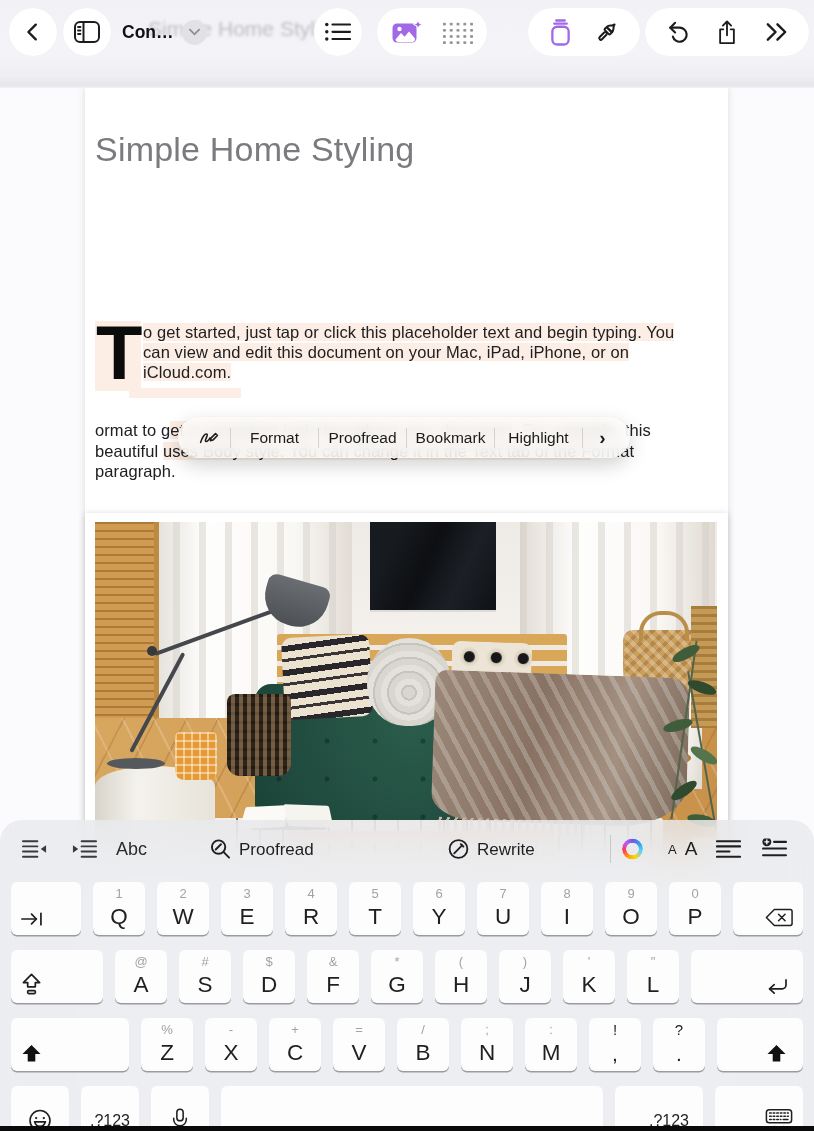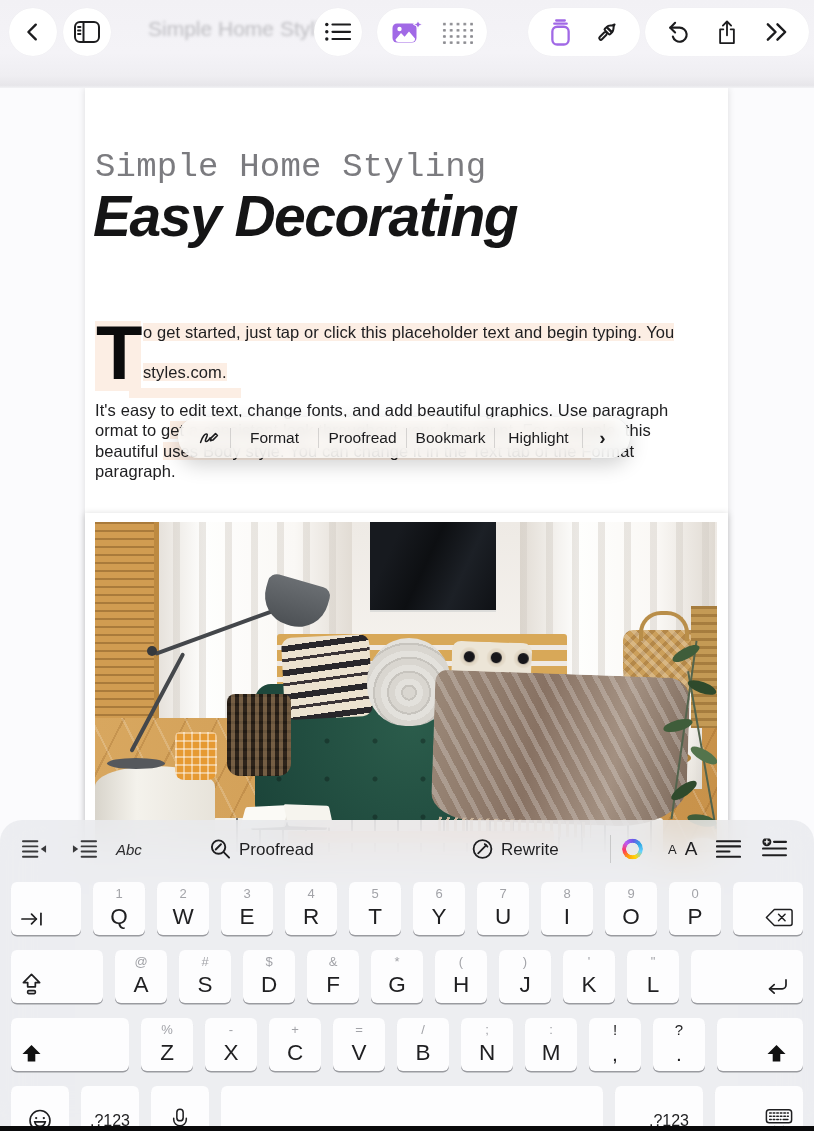--- a/index.html
+++ b/index.html
@@ -17,21 +17,21 @@
   .title-wrap { position:absolute; left:122px; top:8px; height:48px; display:flex; align-items:center; gap:8px; }
   .doc-title { font-size:17.5px; font-weight:bold; color:#111; }
   .chev-circle { width:25px; height:25px; border-radius:50%; background:#e2e1e6; display:flex; align-items:center; justify-content:center; }
   .dots-grid { width:33px; height:25px;
                background-image:radial-gradient(circle,#8d8d92 1.25px,transparent 1.5px);
                background-size:6.8px 6.2px; background-position:1px 1px; }
 
   
   .page { position:absolute; left:85px; top:88px; width:643px; height:1043px; background:#fff;
           box-shadow:0 0 7px rgba(0,0,0,.13); z-index:5; }
-  .h1 { position:absolute; left:10px; top:60px; font-size:34px; color:#7b7b7f; letter-spacing:.2px; white-space:nowrap;font-family:Liberation Mono, monospace; }
+  .h1 { position:absolute; left:10px; top:42px; font-size:34px; color:#7b7b7f; letter-spacing:.2px; white-space:nowrap; }
   .h2 { position:absolute; left:8px; top:96px; font-size:57px; line-height:64px; font-weight:bold; font-style:italic;
         color:#151516; letter-spacing:-1.5px; white-space:nowrap; }
   .dropcap { position:absolute; left:10px; top:233px; width:46px; height:70px; background:#fceee4;
              font-size:76px; line-height:64px; font-weight:bold; color:#0b0b0c; padding-left:1px; }
   .pline { position:absolute; font-size:16.5px; line-height:20.4px; color:#202022; white-space:nowrap; letter-spacing:.1px; }
   .pline .seg-hl, .pline.hl-line > span { background:#fceee4; }
   .p1l1{ left:58px; top:234px;text-align:center; } .p1l2{ left:58px; top:254px; } .p1l3{ left:58px; top:274px; }
   .p1-tail { position:absolute; left:44px; top:300px; width:112px; height:10px; background:#fceee4; }
   .p2l1{ left:10px; top:312px; } .p2l2{ left:10px; top:332px; } .p2l3{ left:10px; top:353px; } .p2l4{ left:10px; top:373px; }
   .seg-hl { background:#f8dcc6; }
@@ -132,21 +132,21 @@
   
   .ghost-caption { position:absolute; left:288px; top:831px; width:266px; height:12px; background:#f5cdb2; border-radius:2px; z-index:6; }
 
   
   .kb { position:absolute; left:0; top:820px; width:814px; height:311px; border-radius:22px 22px 0 0;
         background:rgba(232,233,237,.78); backdrop-filter:blur(22px) saturate(1.4); -webkit-backdrop-filter:blur(22px) saturate(1.4);
         z-index:20; }
   .kb-toolbar { position:relative; height:58px; }
   .tb { position:absolute; top:50%; transform:translateY(-50%); display:flex; align-items:center; gap:8px; color:#2b2b2d; }
   .tb-label { font-size:17px; color:#1f1f21; }
-  .tb-abc { font-size:15px; color:#2b2b2d;font-style:italic; }
+  .tb-abc { font-size:18px; color:#2b2b2d; }
   .tb-sep { position:absolute; left:610px; top:15px; width:1px; height:28px; background:rgba(0,0,0,.14); }
   .ai-ring { width:21px; height:21px; border-radius:50%;
              background:conic-gradient(from 210deg,#ff9f0a,#ff375f,#bf5af2,#6a5ae8,#32a7e2,#64d2ff,#ffd60a,#ff9f0a);
              -webkit-mask:radial-gradient(circle,transparent 0 6px,#000 6.6px); mask:radial-gradient(circle,transparent 0 6px,#000 6.6px); }
   .aa { font-size:0; color:#1f1f21; }
   .aa .a-s { font-size:13px; } .aa .a-b { font-size:19px; }
 
   .krow { display:flex; gap:12px; padding:0 11px; margin-top:15px; }
   .krow.first { margin-top:4px; }
   .key { position:relative; height:53px; background:#fdfdfe; border-radius:6px; box-shadow:0 1.5px 0 #9a9ba0; }
@@ -186,20 +186,30 @@
         <svg width="26" height="22" viewBox="0 0 26 22" fill="none" stroke="#1c1c1e">
           <rect x="1" y="1" width="24" height="20" rx="5" stroke-width="2"></rect>
           <line x1="9.5" y1="1.5" x2="9.5" y2="20.5" stroke-width="2"></line>
           <line x1="4" y1="6" x2="6.5" y2="6" stroke-width="1.8" stroke-linecap="round"></line>
           <line x1="4" y1="9.5" x2="6.5" y2="9.5" stroke-width="1.8" stroke-linecap="round"></line>
           <line x1="4" y1="13" x2="6.5" y2="13" stroke-width="1.8" stroke-linecap="round"></line>
         </svg>
       </span>
     </div>
 
+    <div class="title-wrap">
+      <span class="doc-title">Con…</span>
+      <span class="chev-circle">
+        <span>
+          <svg width="11" height="8" viewBox="0 0 12 8">
+              <path d="M1 1.5 L6 6.5 L11 1.5" stroke="#8e8e93" stroke-width="2" fill="none" stroke-linecap="round"></path>
+            </svg>
+        </span>
+      </span>
+    </div>
 
     <div class="btn-circle" style="left:314px">
       <span>
         <svg width="26" height="20" viewBox="0 0 26 20">
           <g stroke="#1c1c1e" stroke-width="2.2" stroke-linecap="round">
             <line x1="7.5" y1="2.5" x2="25" y2="2.5"></line>
               <line x1="7.5" y1="9.8" x2="25" y2="9.8"></line>
               <line x1="7.5" y1="17" x2="25" y2="17"></line>
           </g>
           <circle cx="1.8" cy="2.5" r="1.7" fill="#1c1c1e"></circle>
@@ -258,28 +268,27 @@
         <svg width="25" height="22" viewBox="0 0 26 22" fill="none" stroke="#1c1c1e" stroke-width="2.5" stroke-linecap="round" stroke-linejoin="round">
           <path d="M4 3 l8 8 -8 8"></path>
             <path d="M14 3 l8 8 -8 8"></path>
         </svg>
       </span>
     </div>
   </div>
 
   <div class="page">
     <div class="h1">Simple Home Styling</div>
-    <div class="h2">Easy Decorating</div>
 
     <div class="dropcap">T</div>
     <div class="pline hl-line p1l1"><span>o get started, just tap or click this placeholder text and begin typing. You</span></div>
-    <div class="pline hl-line p1l3"><span>styles.com.</span></div>
+    <div class="pline hl-line p1l2"><span>can view and edit this document on your Mac, iPad, iPhone, or on</span></div>
+    <div class="pline hl-line p1l3"><span>iCloud.com.</span></div>
     <div class="p1-tail"></div>
 
-    <div class="pline p2l1"><span>It's easy to edit text, change fonts, and add beautiful graphics. Use paragraph</span></div>
     <div class="pline p2l2"><span>ormat to g</span><span class="seg-hl">et a consistent look throughout your document. For example</span><span>, this</span></div>
     <div class="pline p2l3"><span>beautiful </span><span class="seg-hl">uses Body style. You can change it in the Text tab of the F</span><span>ormat</span></div>
     <div class="pline p2l4"><span>paragraph.</span></div>
 
     <div class="cmenu">
       <div class="cm-icon">
         <span>
           <svg width="21" height="20" viewBox="0 0 24 22" fill="none" stroke="#1c1c1e" stroke-width="1.8" stroke-linecap="round" stroke-linejoin="round">
             <path d="M3 16 c2-6.5 5.2-10.5 7.2-9.4 2 1.1 -3.4 7.2 -1.4 8.2 1.6 0.8 4-2 5-4"></path>
             <path d="M14.8 11.2 l5.2-5.2 2.2 2.2 -5.2 5.2 -2.8 0.6z"></path>
@@ -388,21 +397,21 @@
         <span>
           <svg width="21" height="21" viewBox="0 0 22 22" fill="none" stroke="#1f1f21" stroke-width="2" stroke-linecap="round">
             <circle cx="9" cy="9" r="7"></circle>
             <line x1="14.3" y1="14.3" x2="20" y2="20"></line>
             <line x1="6" y1="11.5" x2="11.5" y2="6"></line>
           </svg>
         </span>
         <span class="tb-label">Proofread</span>
       </span>
 
-      <span class="tb" style="left:472px">
+      <span class="tb" style="left:448px">
         <span>
           <svg width="21" height="21" viewBox="0 0 22 22" fill="none" stroke="#1f1f21" stroke-width="1.9" stroke-linecap="round">
             <circle cx="11" cy="11" r="9.3"></circle>
             <line x1="6.5" y1="15.5" x2="15" y2="7"></line>
             <path d="M13.4 5.8 l2.8 2.8"></path>
           </svg>
         </span>
         <span class="tb-label">Rewrite</span>
       </span>
 

